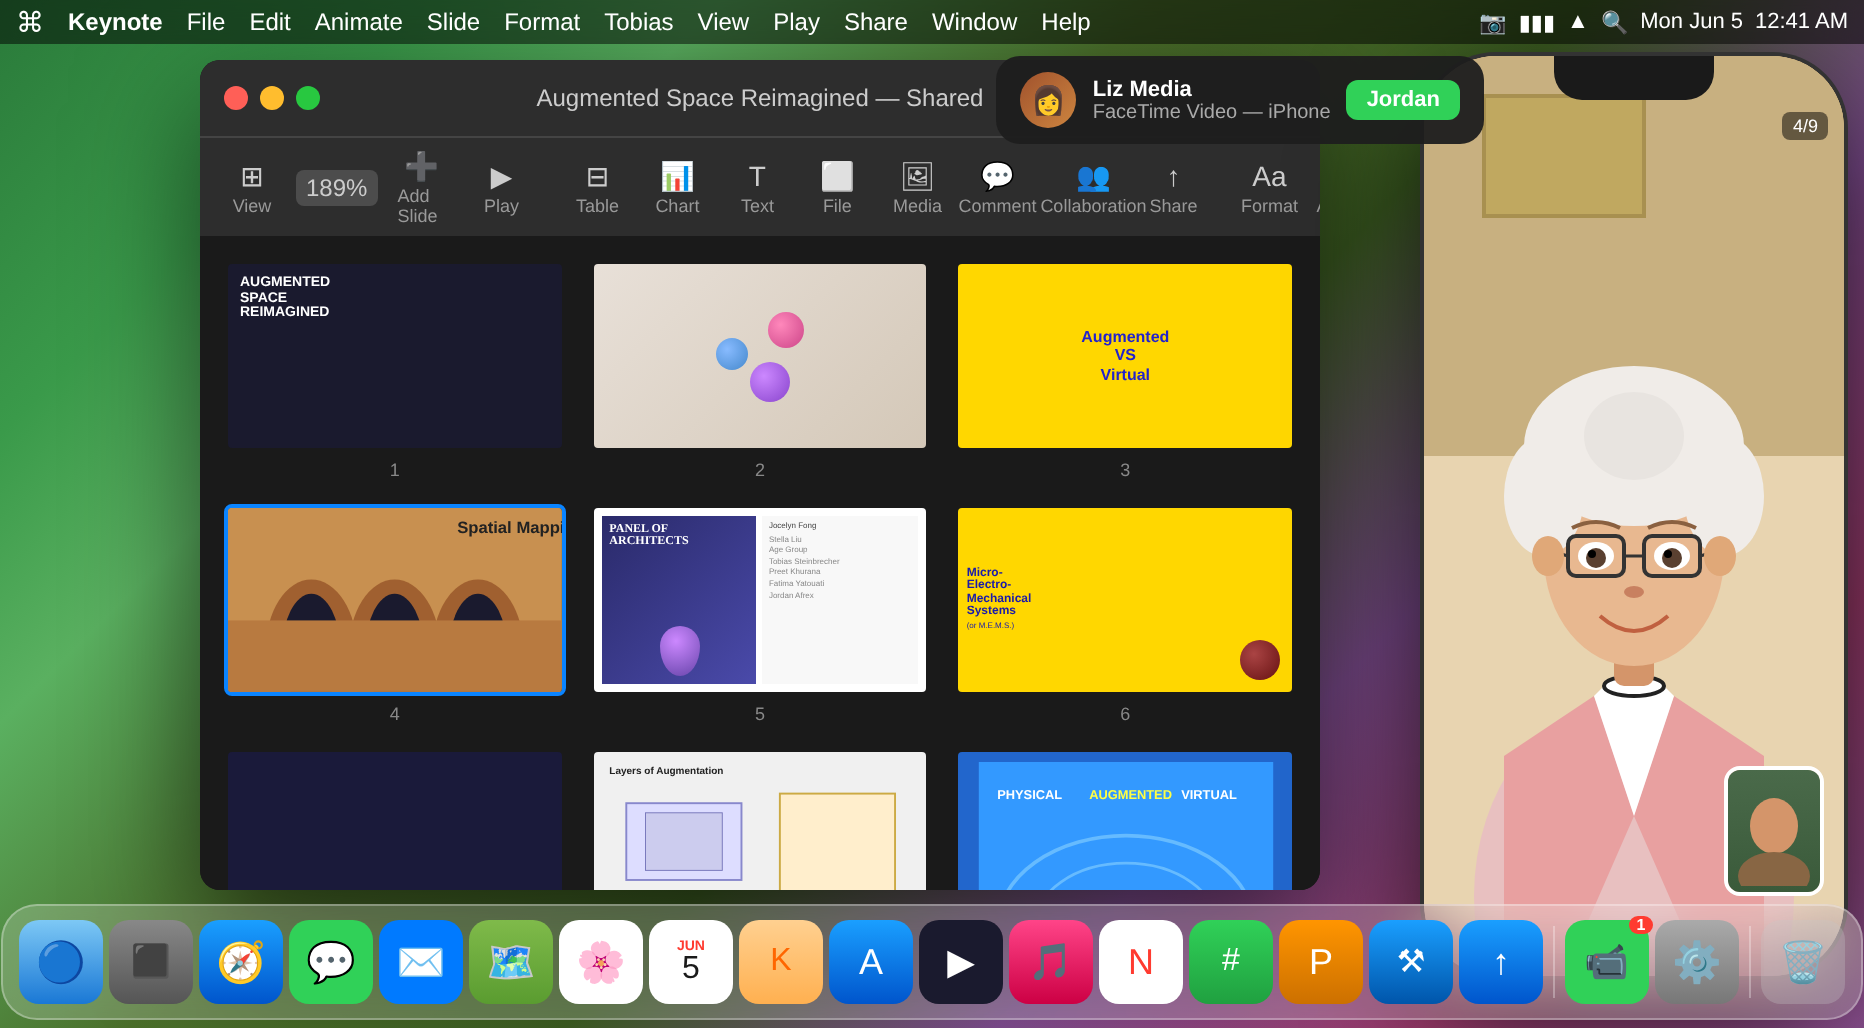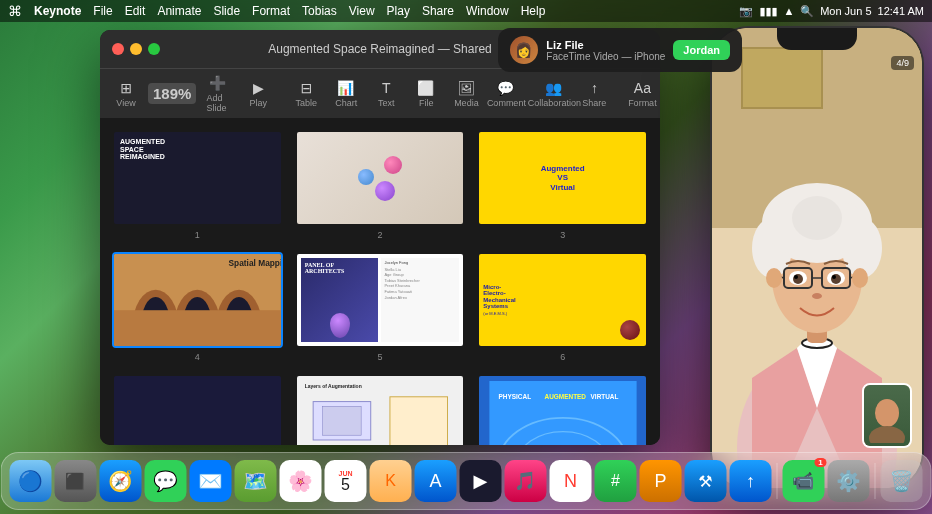--- a/index.html
+++ b/index.html
@@ -480,21 +480,21 @@
       <span>Mon Jun 5</span>
       <span>12:41 AM</span>
     </div>
   </div>
 
   <div class="facetime-notification">
     <div class="facetime-avatar">
       <span style="font-size:14px;">👩</span>
     </div>
     <div class="facetime-info">
-      <div class="facetime-name">Liz File</div>
+      <div class="facetime-name">Liz Media</div>
       <div class="facetime-subtitle">FaceTime Video — iPhone</div>
     </div>
     <button class="facetime-switch-btn">Jordan</button>
   </div>
 
   <div class="keynote-window">
 
     <div class="window-titlebar">
       <div class="window-controls">
         <div class="wc wc-close"></div>
@@ -503,21 +503,21 @@
       </div>
       <span class="window-title">Augmented Space Reimagined — Shared</span>
     </div>
 
     <div class="toolbar">
       <div class="toolbar-item">
         <span class="toolbar-icon">⊞</span>
         <span class="toolbar-label">View</span>
       </div>
       <div class="zoom-indicator">
-        <span style="font-size:15px;color:#ccc;font-weight:bold;">189%</span>
+        <span style="font-size:12px;color:#ccc;">189%</span>
       </div>
       <div class="toolbar-item">
         <span class="toolbar-icon">➕</span>
         <span class="toolbar-label">Add Slide</span>
       </div>
       <div class="toolbar-item">
         <span class="toolbar-icon">▶</span>
         <span class="toolbar-label">Play</span>
       </div>
       <div class="toolbar-separator"></div>

